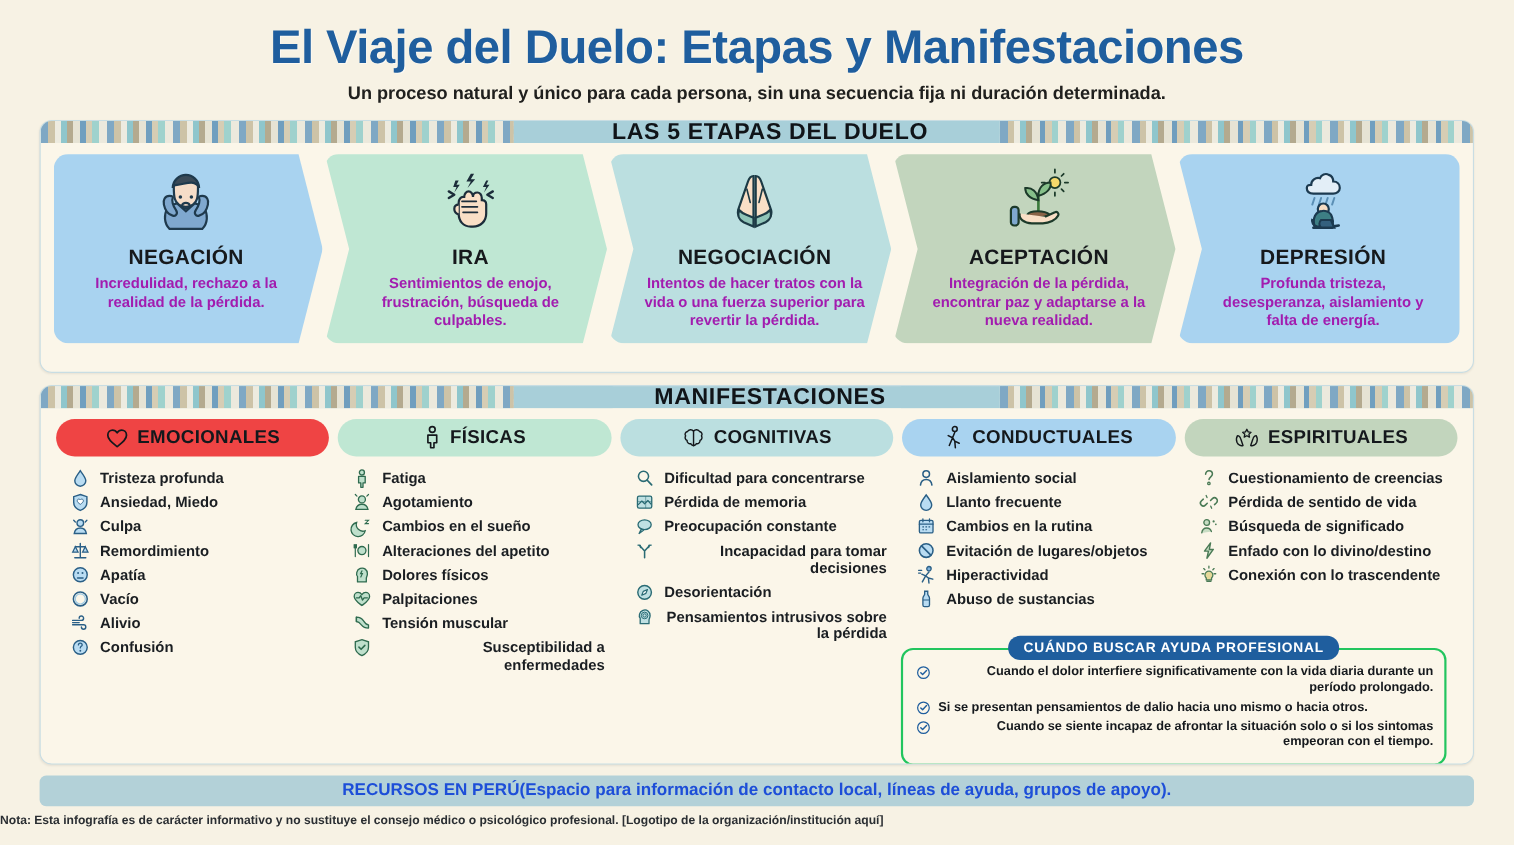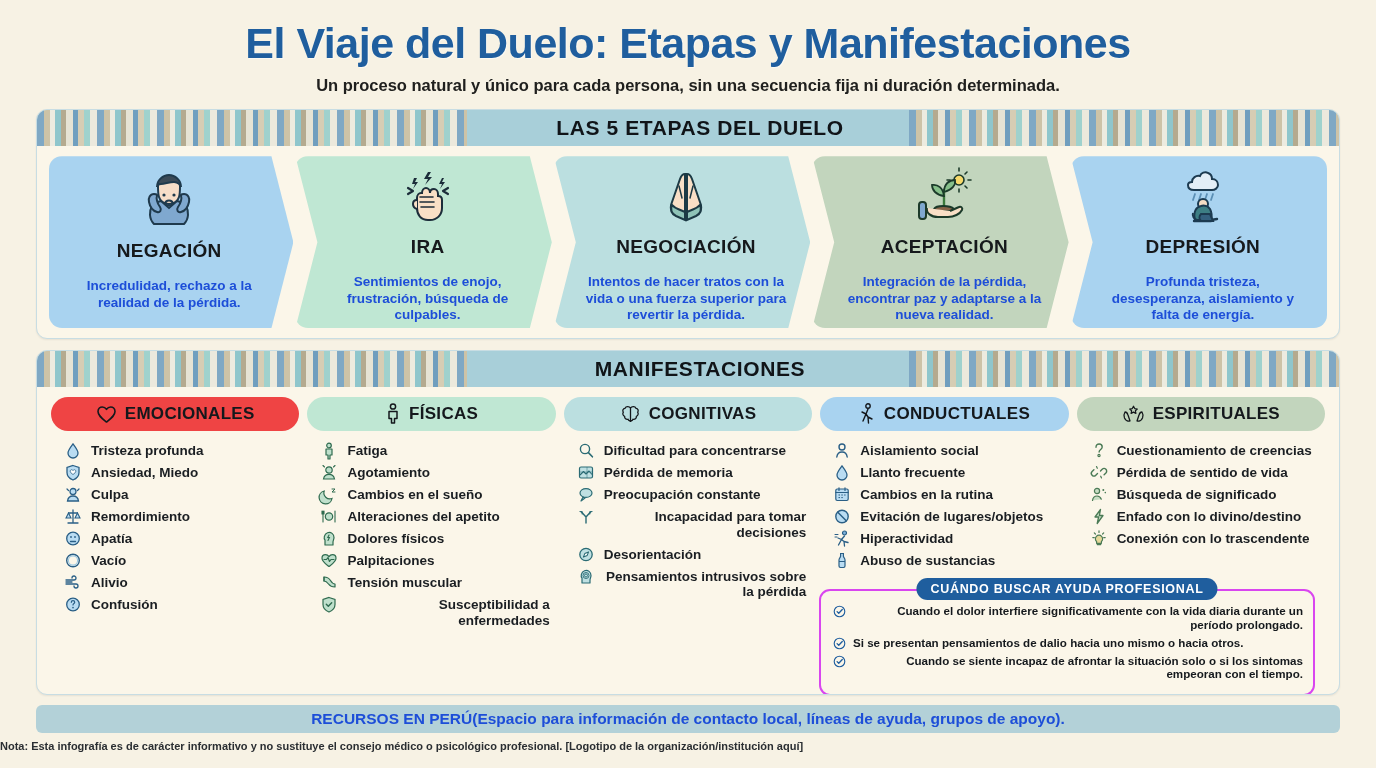--- a/index.html
+++ b/index.html
@@ -39,21 +39,21 @@
     border: 1px solid #c8dde3;
     border-radius: 11px;
     overflow: hidden;
     box-shadow: 0 1px 2px rgba(0,0,0,0.07);
   }
   .panel-stages { margin-top: 14px; height: 230px; }
   .panel-manif  { margin-top: 11px; height: 345px; position: relative; text-align: right; }
 
   
   .band {
-    height: 36px;
+    height: 20px;
     position: relative;
     background: #a8cfd9;
     display: flex;
     align-items: center;
     justify-content: center;
     padding-left: 24px;
   }
   .band-title {
     position: relative;
     z-index: 3;
@@ -126,23 +126,23 @@
   .stage-name {
     font-size: 19px;
     font-weight: bold;
     color: #16191c;
     letter-spacing: 0.3px;
     margin-top: 2px;
   }
   .stage-desc {
     font-size: 13.5px;
     font-weight: 600;
-    color: #1d4ed8;
+    color: #a21caf;
     line-height: 1.23;
-    margin-top: 16px;
+    margin-top: 4px;
   }
 
   
   .cols {
     display: flex;
     padding: 10px 14px 0 14px;
     gap: 8px;
   }
   .col { flex: 1; min-width: 0; }
   .col-head {
@@ -172,21 +172,21 @@
   }
   .item .ico { flex: 0 0 18px; height: 17px; margin-top: 0px; }
   .item .txt { padding-top: 1px; }
 
   
   .helpbox {
     position: absolute;
     left: 782px;
     top: 238px;
     width: 496px;
-    border: 2px solid #d946ef;
+    border: 2px solid #22c55e;
     border-radius: 11px;
     background: #fbf6e9;
     padding: 13px 10px 9px 12px;
   }
   .helpbox-title {
     position: absolute;
     top: -13px;
     left: 50%;
     transform: translateX(-50%);
     background: #1f5e9e;

